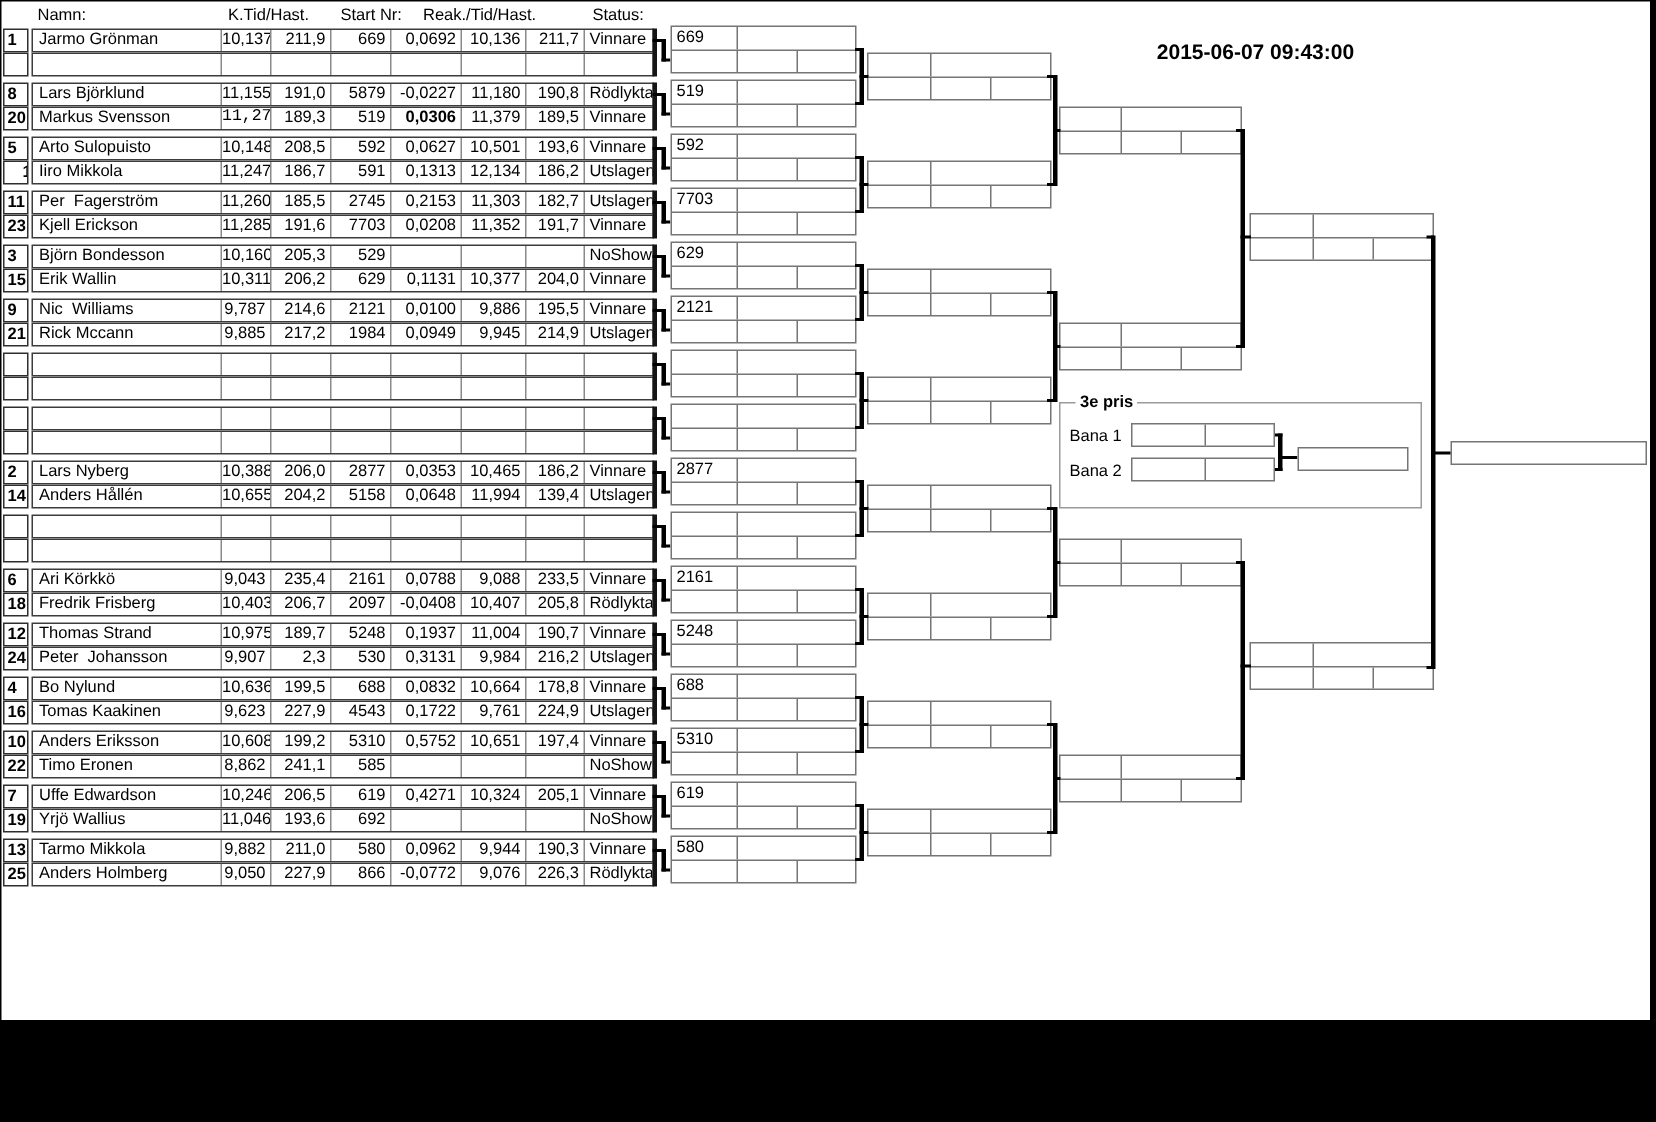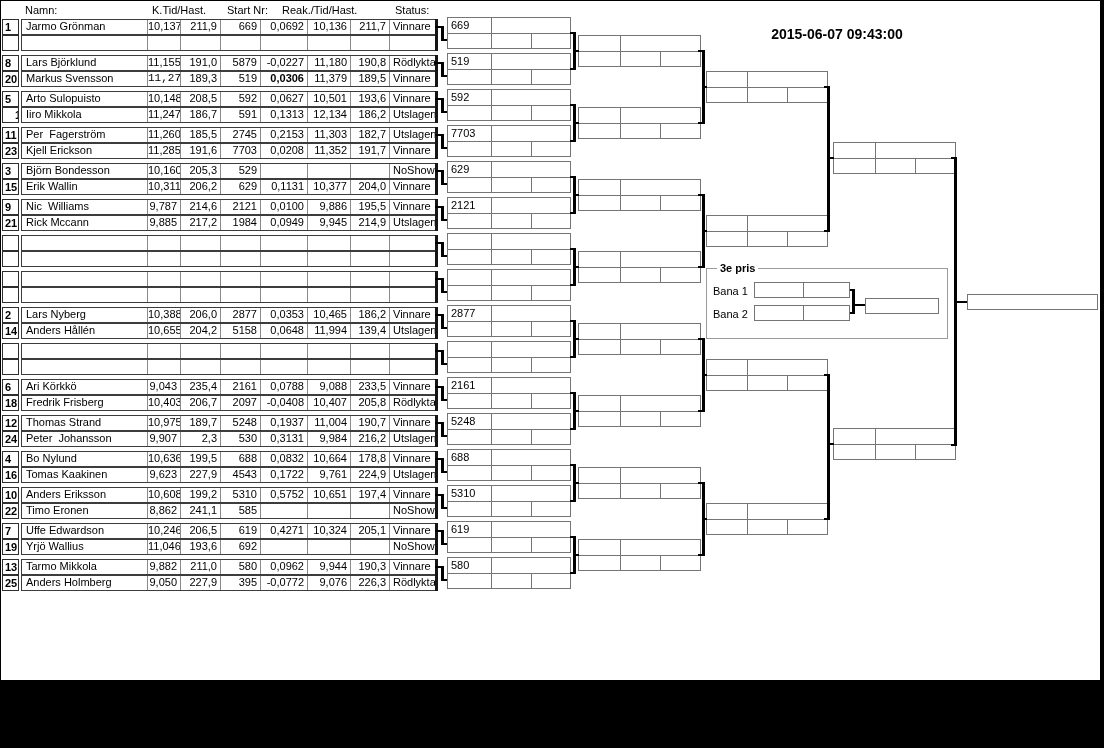--- a/index.html
+++ b/index.html
@@ -453,21 +453,21 @@
       <div class="cell c-num" style="left: 239px; width: 47px;">0,0962</div>
       <div class="cell c-num" style="left: 286px; width: 43px;">9,944</div>
       <div class="cell c-num" style="left: 329px; width: 39px;">190,3</div>
       <div class="cell c-status" style="left: 368px; width: 45px;">Vinnare</div>
     </div>
     <div class="numcell" style="top: 574px;">25</div>
     <div class="row" style="top: 574px;">
       <div class="cell c-name" style="left: 0px; width: 126px;">Anders Holmberg</div>
       <div class="cell c-num" style="left: 126px; width: 33px;">9,050</div>
       <div class="cell c-num" style="left: 159px; width: 40px;">227,9</div>
-      <div class="cell c-num" style="left: 199px; width: 40px;">395</div>
+      <div class="cell c-num" style="left: 199px; width: 40px;">866</div>
       <div class="cell c-num" style="left: 239px; width: 47px;">-0,0772</div>
       <div class="cell c-num" style="left: 286px; width: 43px;">9,076</div>
       <div class="cell c-num" style="left: 329px; width: 39px;">226,3</div>
       <div class="cell c-status" style="left: 368px; width: 45px;">Rödlykta</div>
     </div>
     <div class="gbar" style="left: 434px; top: 558px; width: 3px; height: 32px;"></div>
     <div class="seg" style="left: 434px; top: 565px; width: 8px; height: 2px;"></div>
     <div class="seg" style="left: 440px; top: 565px; width: 3px; height: 15px;"></div>
     <div class="seg" style="left: 440px; top: 578px; width: 6px; height: 2px;"></div>
     <div class="bbox" style="left: 446px; top: 16px; width: 124px; height: 32px;">

